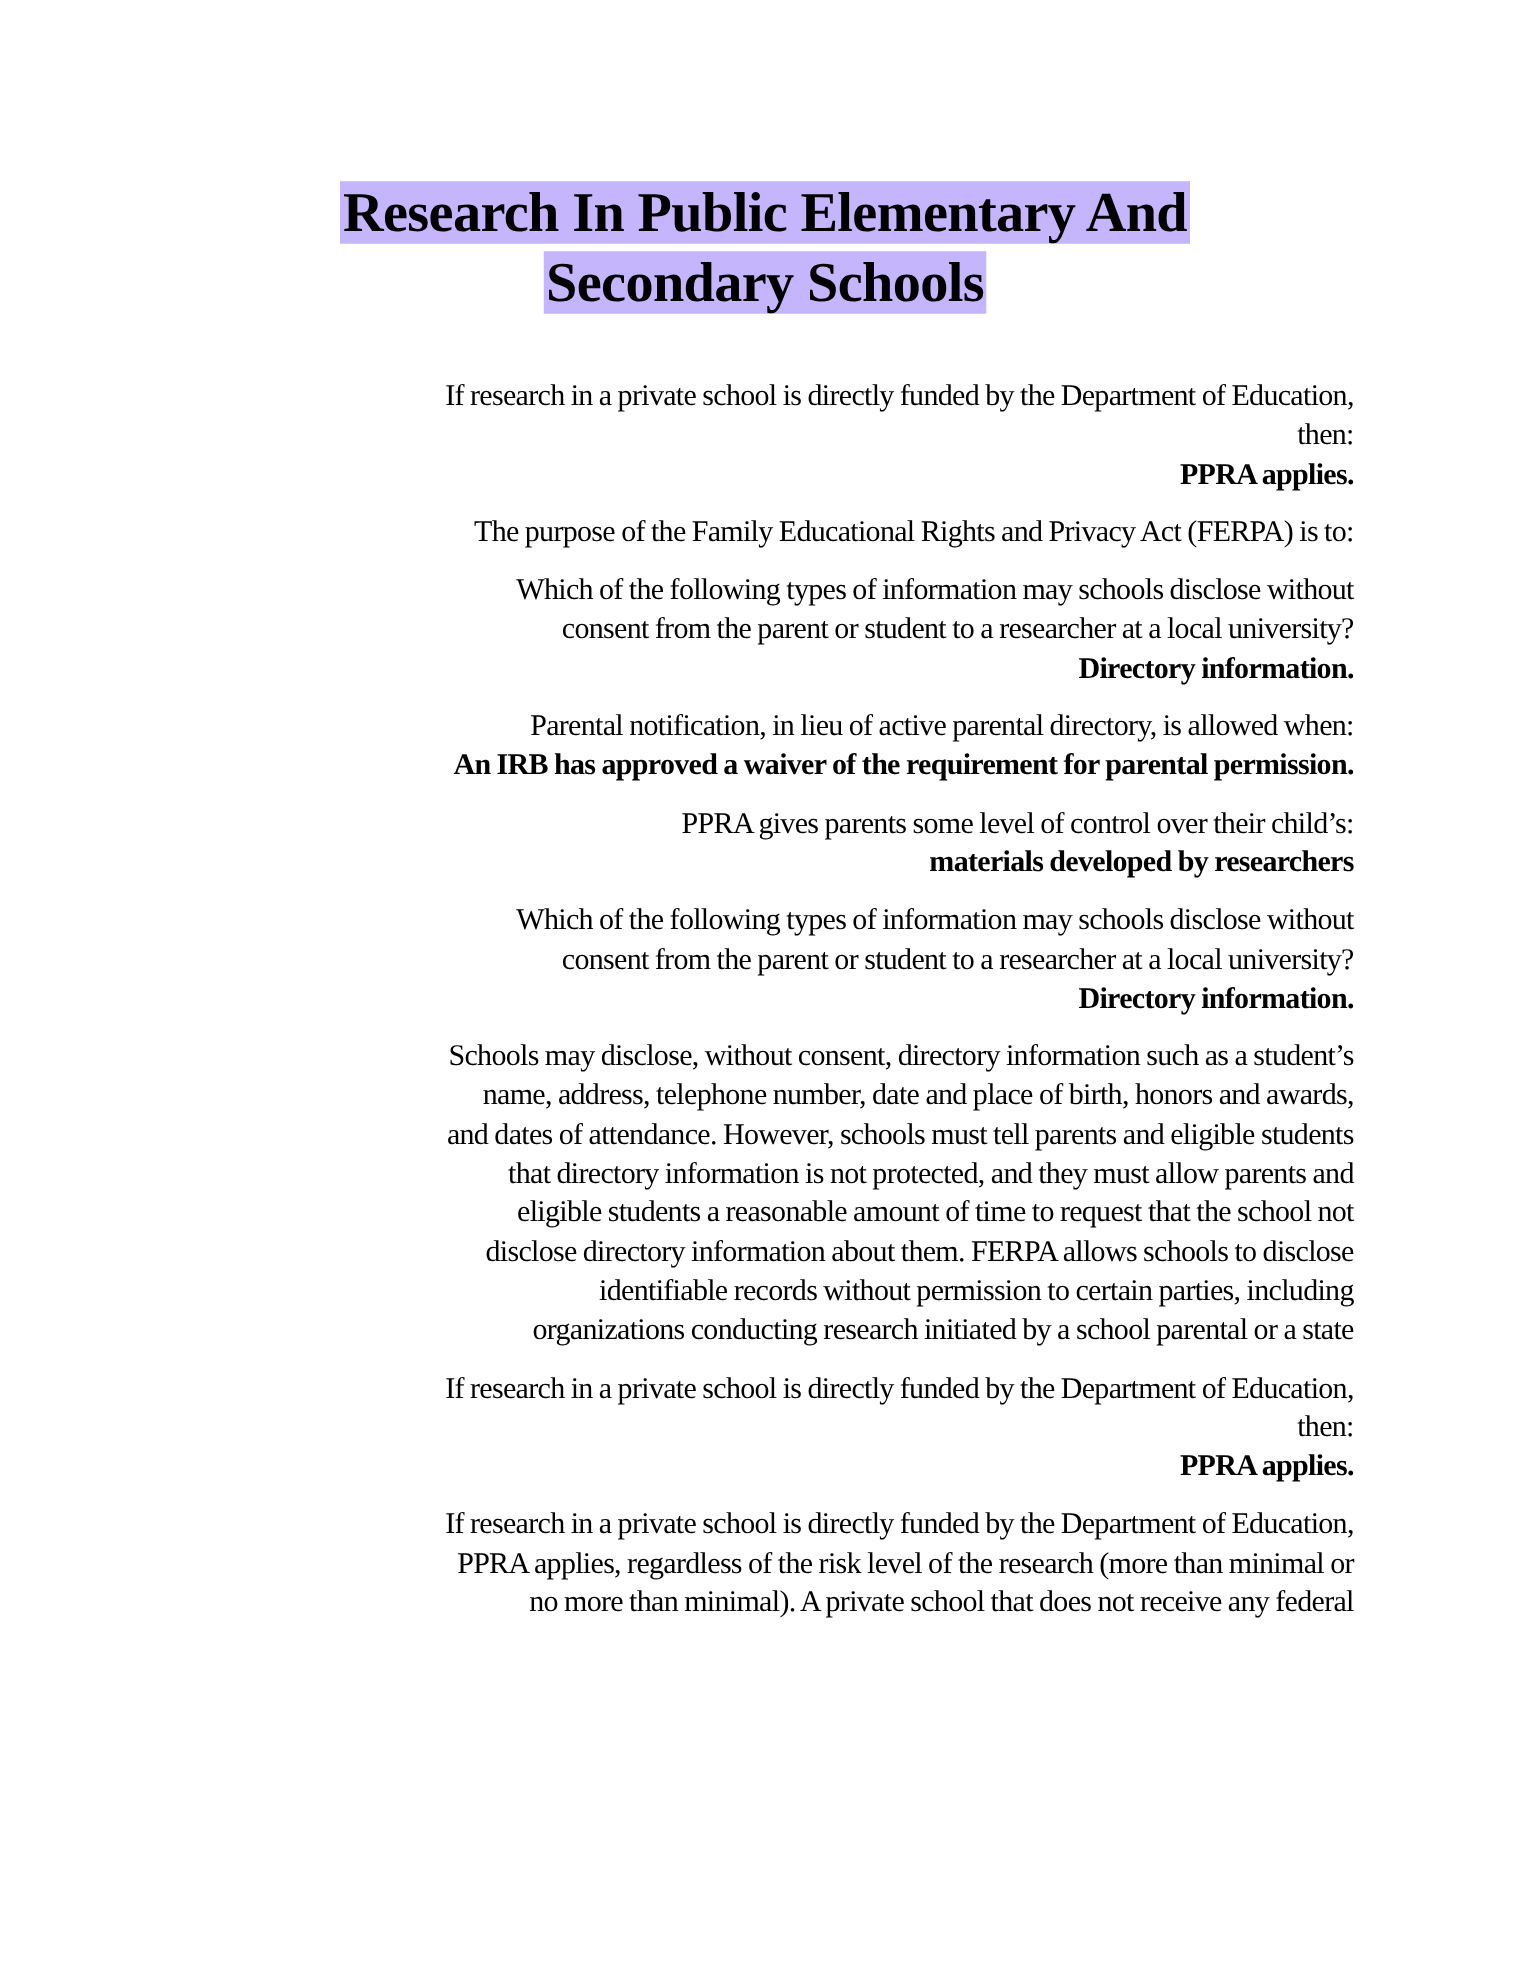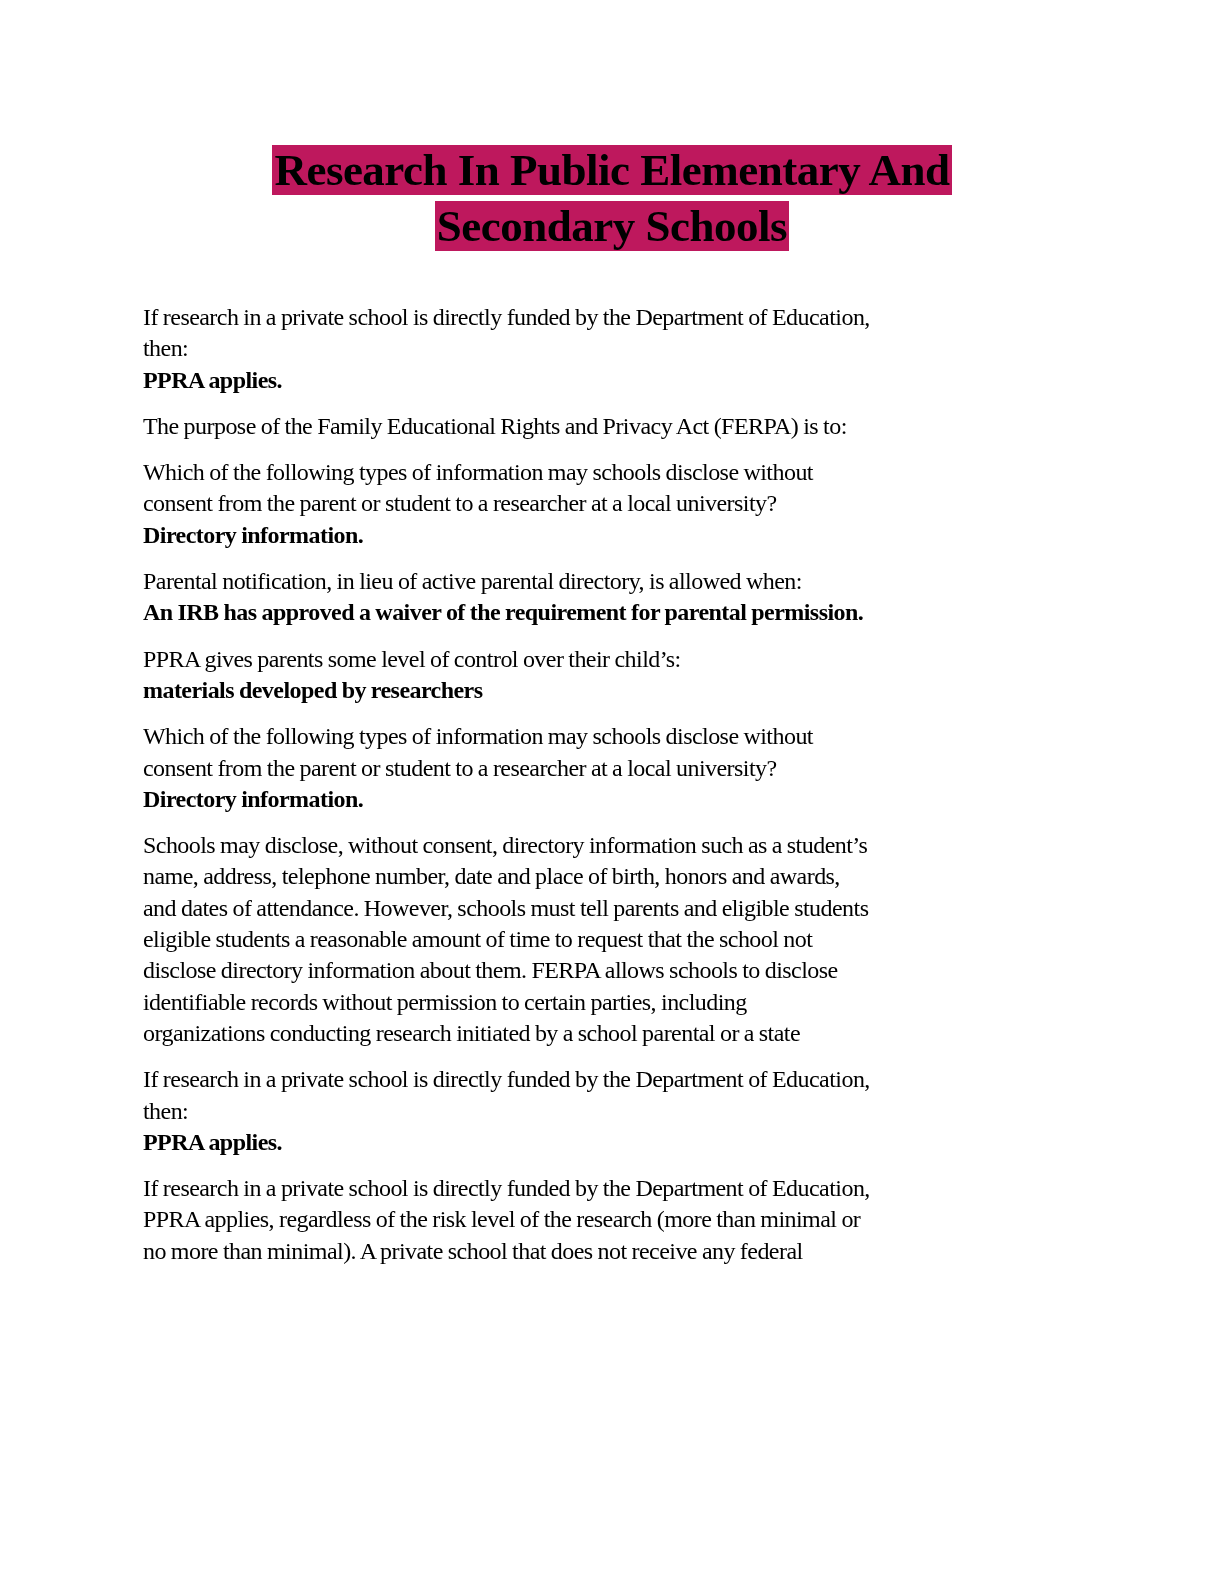--- a/index.html
+++ b/index.html
@@ -4,26 +4,26 @@
 <style>
   html, body { margin: 0; padding: 0; background: #ffffff; }
   body { width: 1224px; height: 1584px; position: relative; overflow: hidden; }
   .page { position: absolute; left: 0; top: 0; width: 1224px; height: 1584px; background: #fff; }
   .title {
     position: absolute; left: 0; top: 142px; width: 1224px; text-align: center;
     font-family: "Liberation Serif", "DejaVu Serif", serif; font-weight: bold;
     font-size: 45px; line-height: 56px; color: #000;
     letter-spacing: -0.5px;
   }
-  .title .hl { background: #be185d; padding: 0 2px; }
+  .title .hl { background: #c4b5fd; padding: 0 2px; }
   .body {
     position: absolute; left: 143px; top: 302px; width: 940px;
     font-family: "Liberation Serif", "DejaVu Serif", serif;
     font-size: 24px; line-height: 31.3px; color: #000;
-    letter-spacing: -0.55px; word-spacing: -0.5px;
+    letter-spacing: -0.55px; word-spacing: -0.5px; text-align: right;
   }
   .para { margin: 0 0 15px 0; }
   .line { display: block; white-space: nowrap; }
   .bold { font-weight: bold; }
 </style>
 </head>
 <body>
 
 <div class="page">
   <div class="title">
@@ -55,20 +55,21 @@
     </div>
     <div class="para">
       <span class="line">Which of the following types of information may schools disclose without</span>
       <span class="line">consent from the parent or student to a researcher at a local university?</span>
       <span class="line bold">Directory information.</span>
     </div>
     <div class="para">
       <span class="line">Schools may disclose, without consent, directory information such as a student’s</span>
       <span class="line">name, address, telephone number, date and place of birth, honors and awards,</span>
       <span class="line">and dates of attendance. However, schools must tell parents and eligible students</span>
+      <span class="line">that directory information is not protected, and they must allow parents and</span>
       <span class="line">eligible students a reasonable amount of time to request that the school not</span>
       <span class="line">disclose directory information about them. FERPA allows schools to disclose</span>
       <span class="line">identifiable records without permission to certain parties, including</span>
       <span class="line">organizations conducting research initiated by a school parental or a state</span>
     </div>
     <div class="para">
       <span class="line">If research in a private school is directly funded by the Department of Education,</span>
       <span class="line">then:</span>
       <span class="line bold">PPRA applies.</span>
     </div>

